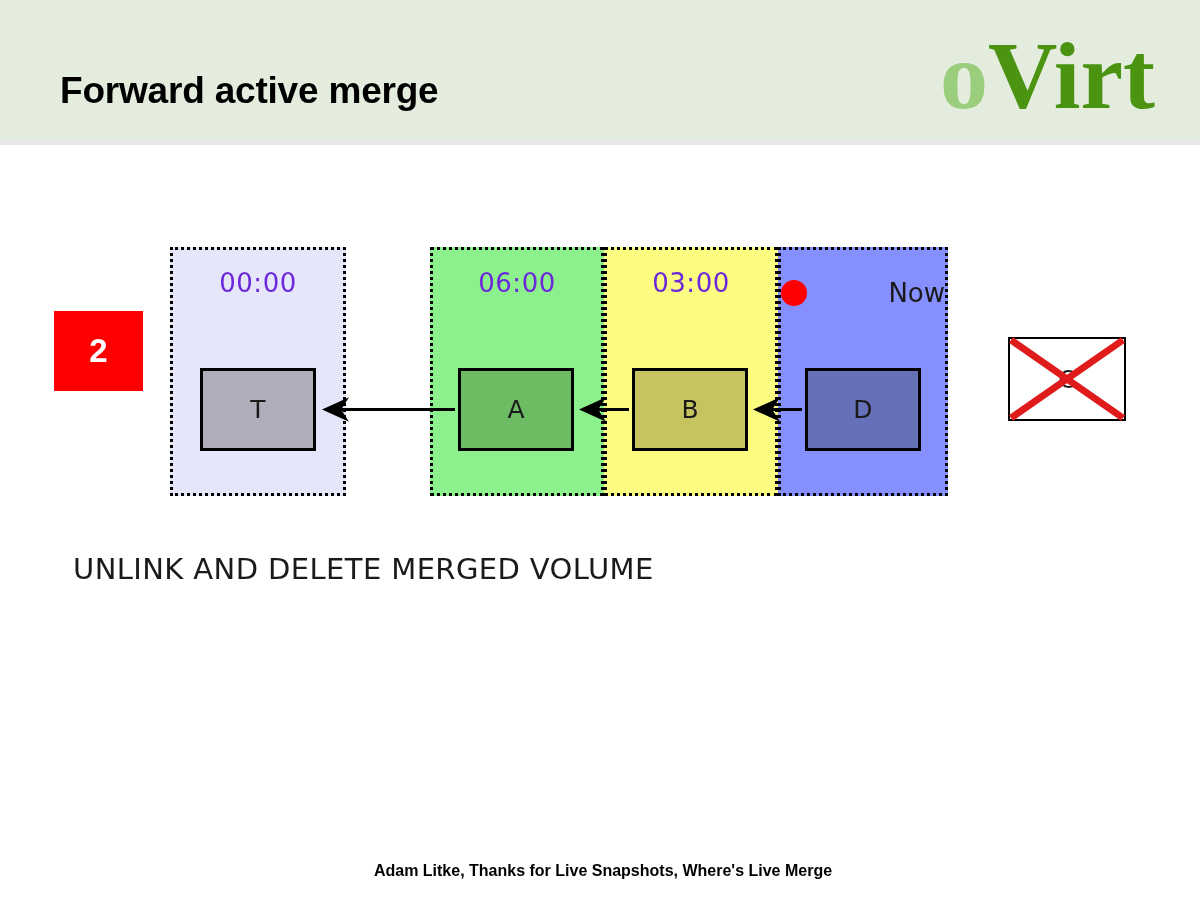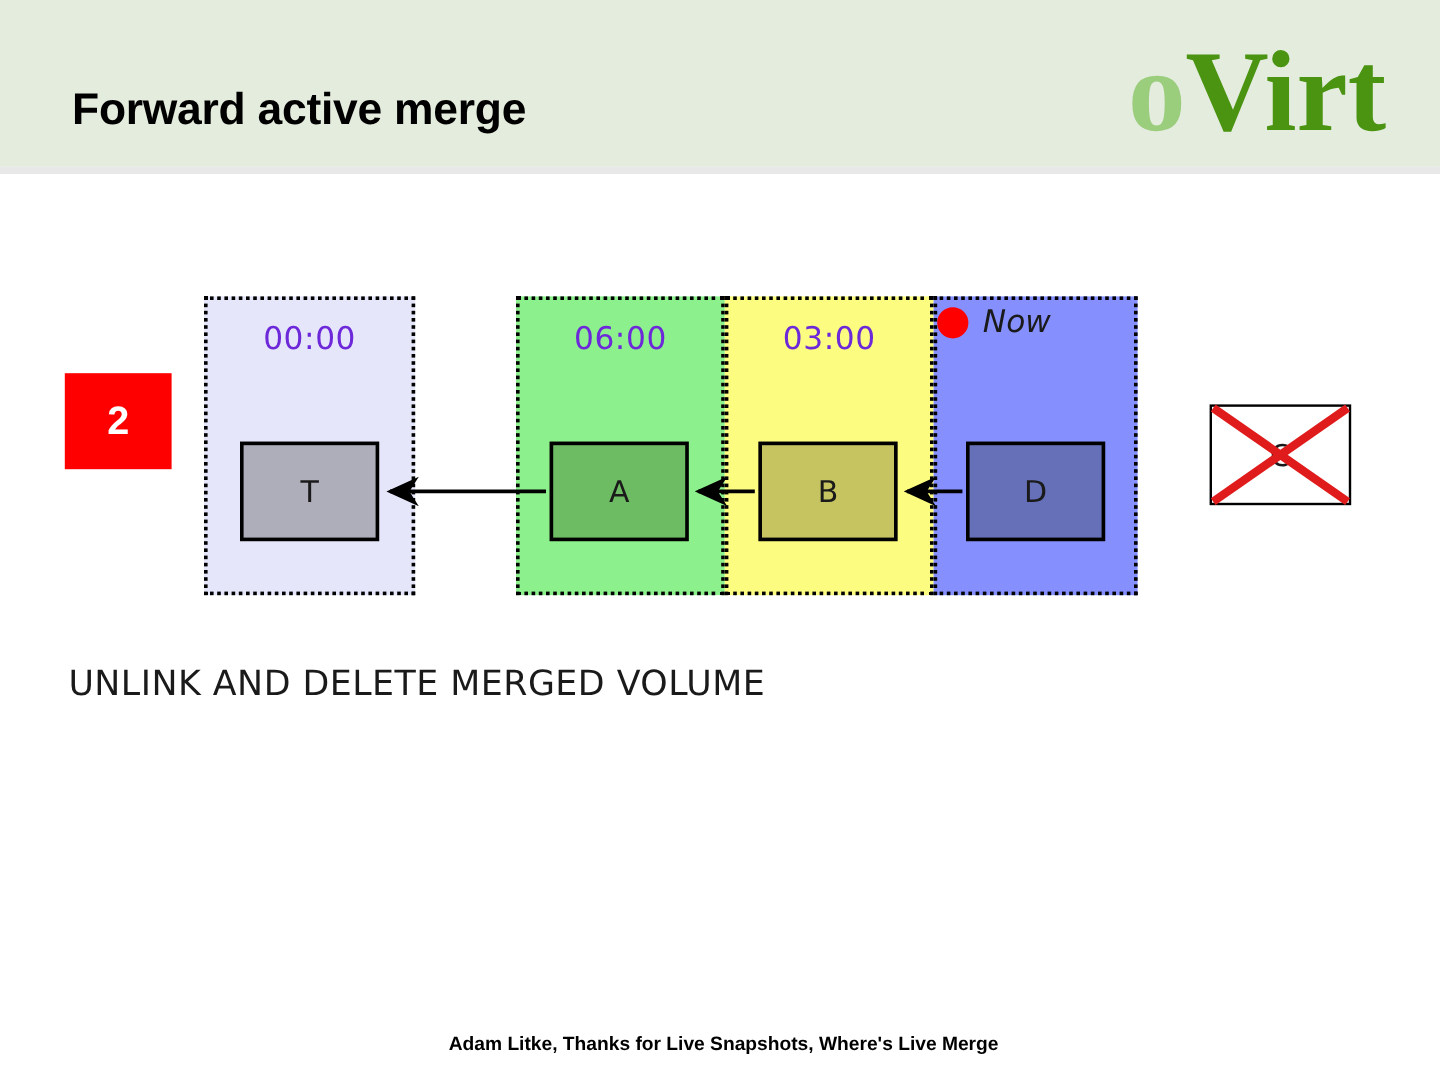--- a/index.html
+++ b/index.html
@@ -89,28 +89,27 @@
   }
 
   #col-0 { left: 170px; width: 176px; background: #e6e6fa; }
   #col-1 { left: 430px; width: 174px; background: #8cf08c; }
   #col-2 { left: 604px; width: 174px; background: #fcfc80; }
   #col-3 { left: 778px; width: 170px; background: #8590fe; }
 
   
   #now-marker {
     position: absolute;
-    top: 4px;
+    top: 28px;
     left: 0;
     width: 100%;
     display: flex;
     align-items: center;
-    justify-content: flex-start;
+    justify-content: space-between;
     gap: 12px;
-    font-style: italic;
   }
   #now-dot {
     width: 26px;
     height: 26px;
     border-radius: 50%;
     background: #fe0000;
     flex: 0 0 auto;
   }
   #now-label {
     font-size: 26px;
@@ -185,21 +184,21 @@
     justify-content: center;
     color: #ffffff;
     font-size: 33px;
     font-weight: bold;
     font-family: "Liberation Sans", sans-serif;
   }
 
   
   #diagram-caption {
     position: absolute;
-    left: 57px;
+    left: 73px;
     top: 552px;
     font-size: 29px;
     color: #1a1a1a;
     font-family: "DejaVu Sans", sans-serif;
     letter-spacing: 0.4px;
     white-space: nowrap;
   }
 
   
   #footer-note {

